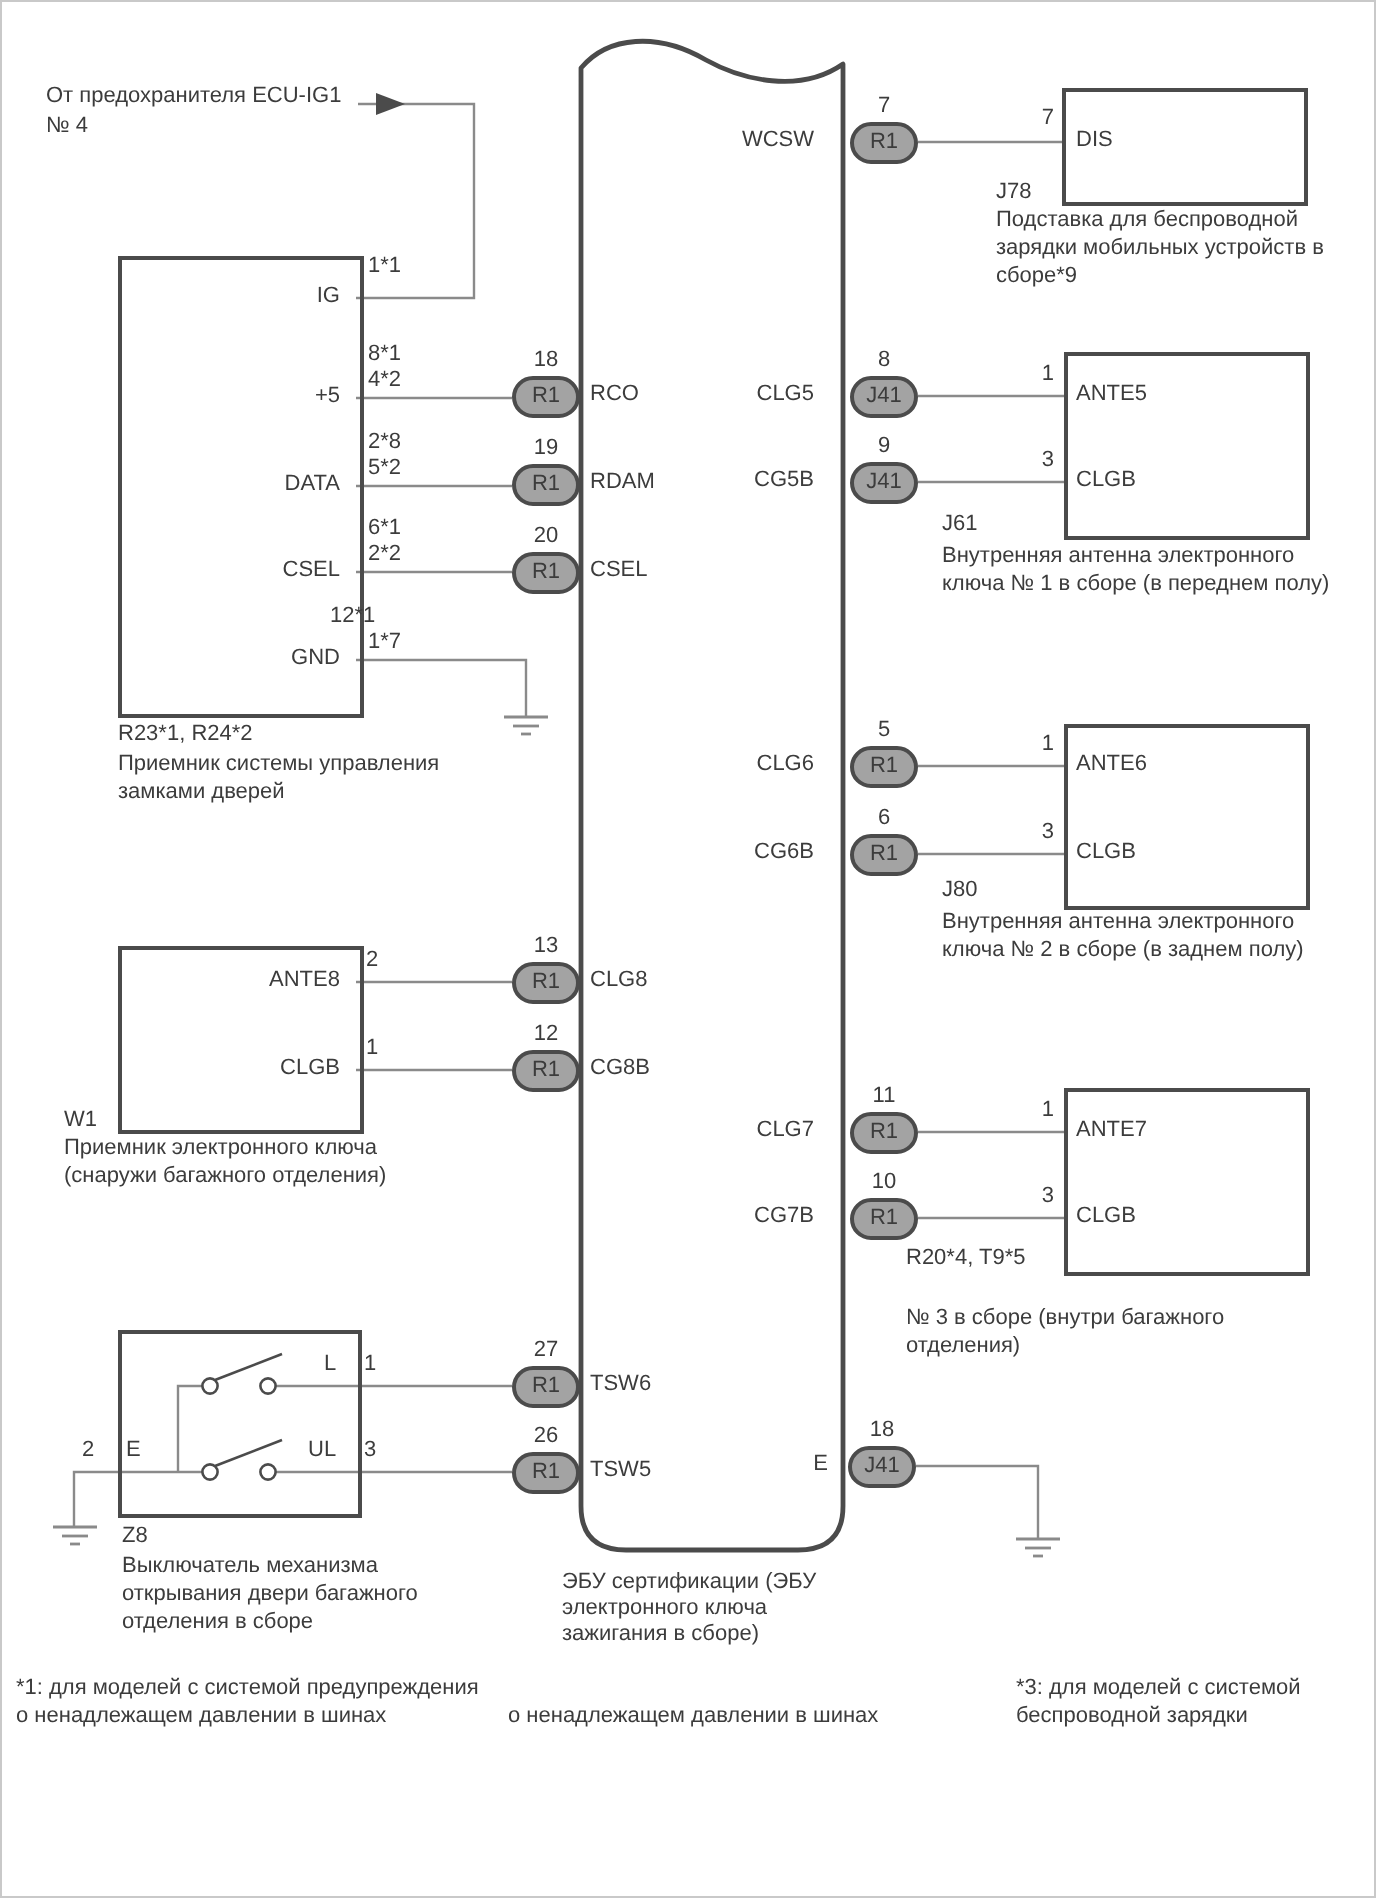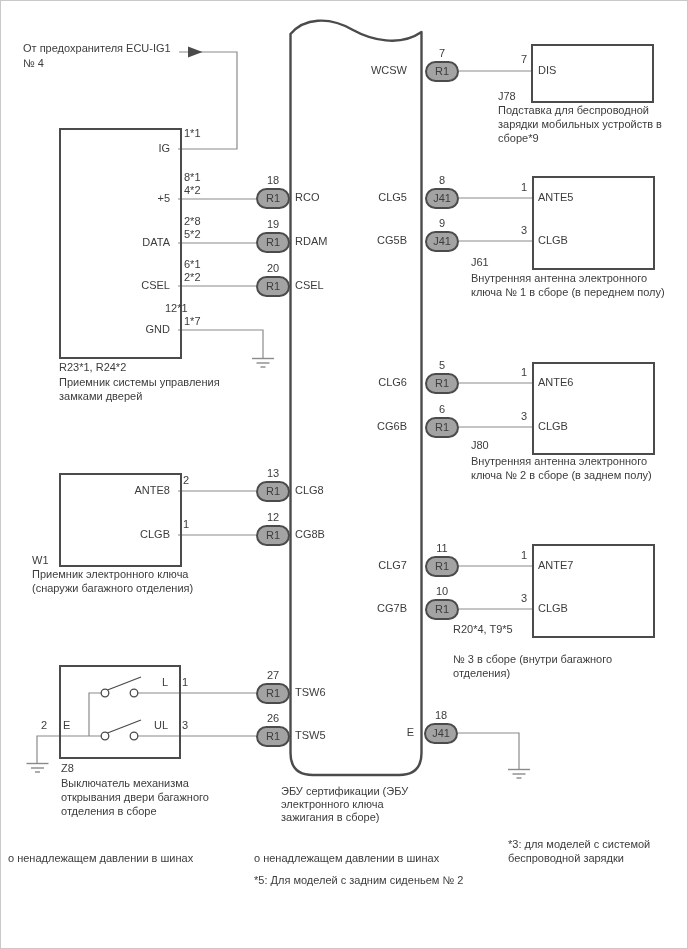--- a/index.html
+++ b/index.html
@@ -194,19 +194,19 @@
   <div class="t" style="left:181px;top:675px">1</div>
   <div class="t" style="left:153px;top:718px">UL</div>
   <div class="t" style="left:181px;top:718px">3</div>
   <div class="t" style="left:40px;top:718px">2</div>
   <div class="t" style="left:62px;top:718px">E</div>
   <div class="t" style="left:60px;top:761px">Z8</div>
   <div class="t" style="left:60px;top:776px">Выключатель механизма</div>
   <div class="t" style="left:60px;top:790px">открывания двери багажного</div>
   <div class="t" style="left:60px;top:804px">отделения в сборе</div>
 
+  <div class="t" style="left:7px;top:837px">*1: для моделей с системой предупреждения</div>
   <div class="t" style="left:7px;top:851px">о ненадлежащем давлении в шинах</div>
   <div class="t" style="left:253px;top:851px">о ненадлежащем давлении в шинах</div>
   <div class="t" style="left:507px;top:837px">*3: для моделей с системой</div>
   <div class="t" style="left:507px;top:851px">беспроводной зарядки</div>
-  <div class="t" style="left:253px;top:873px">*5: Для моделей с задним сиденьем № 2</div>
 
 </div>
 
 </body></html>

